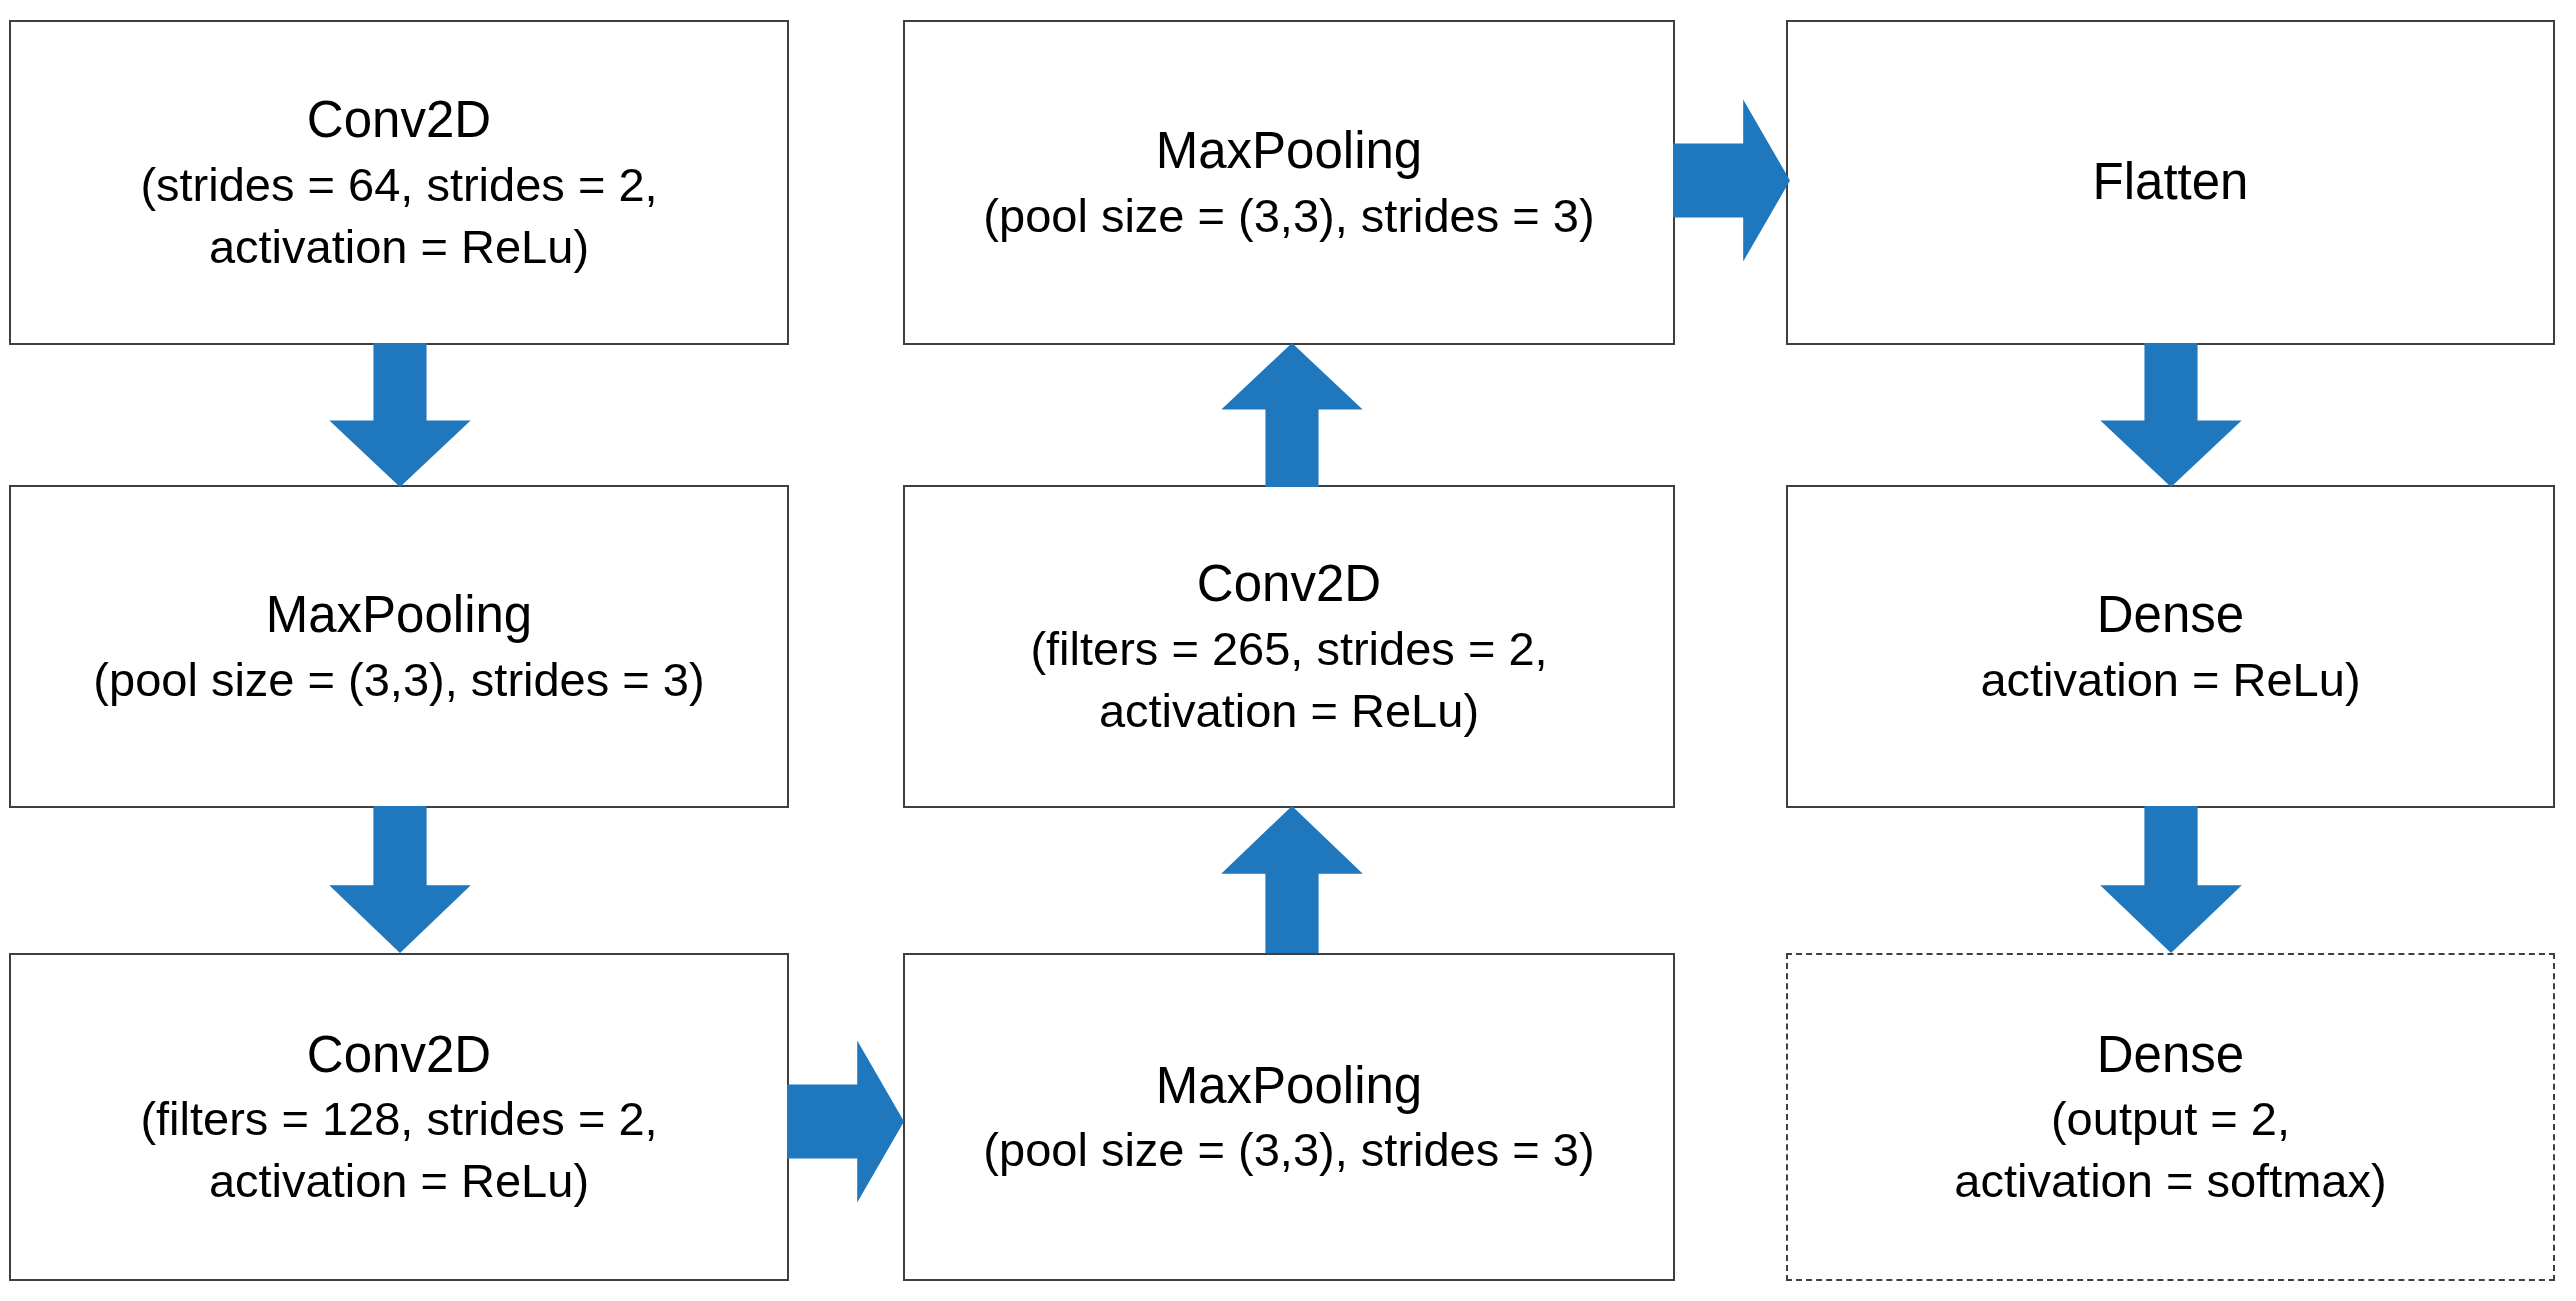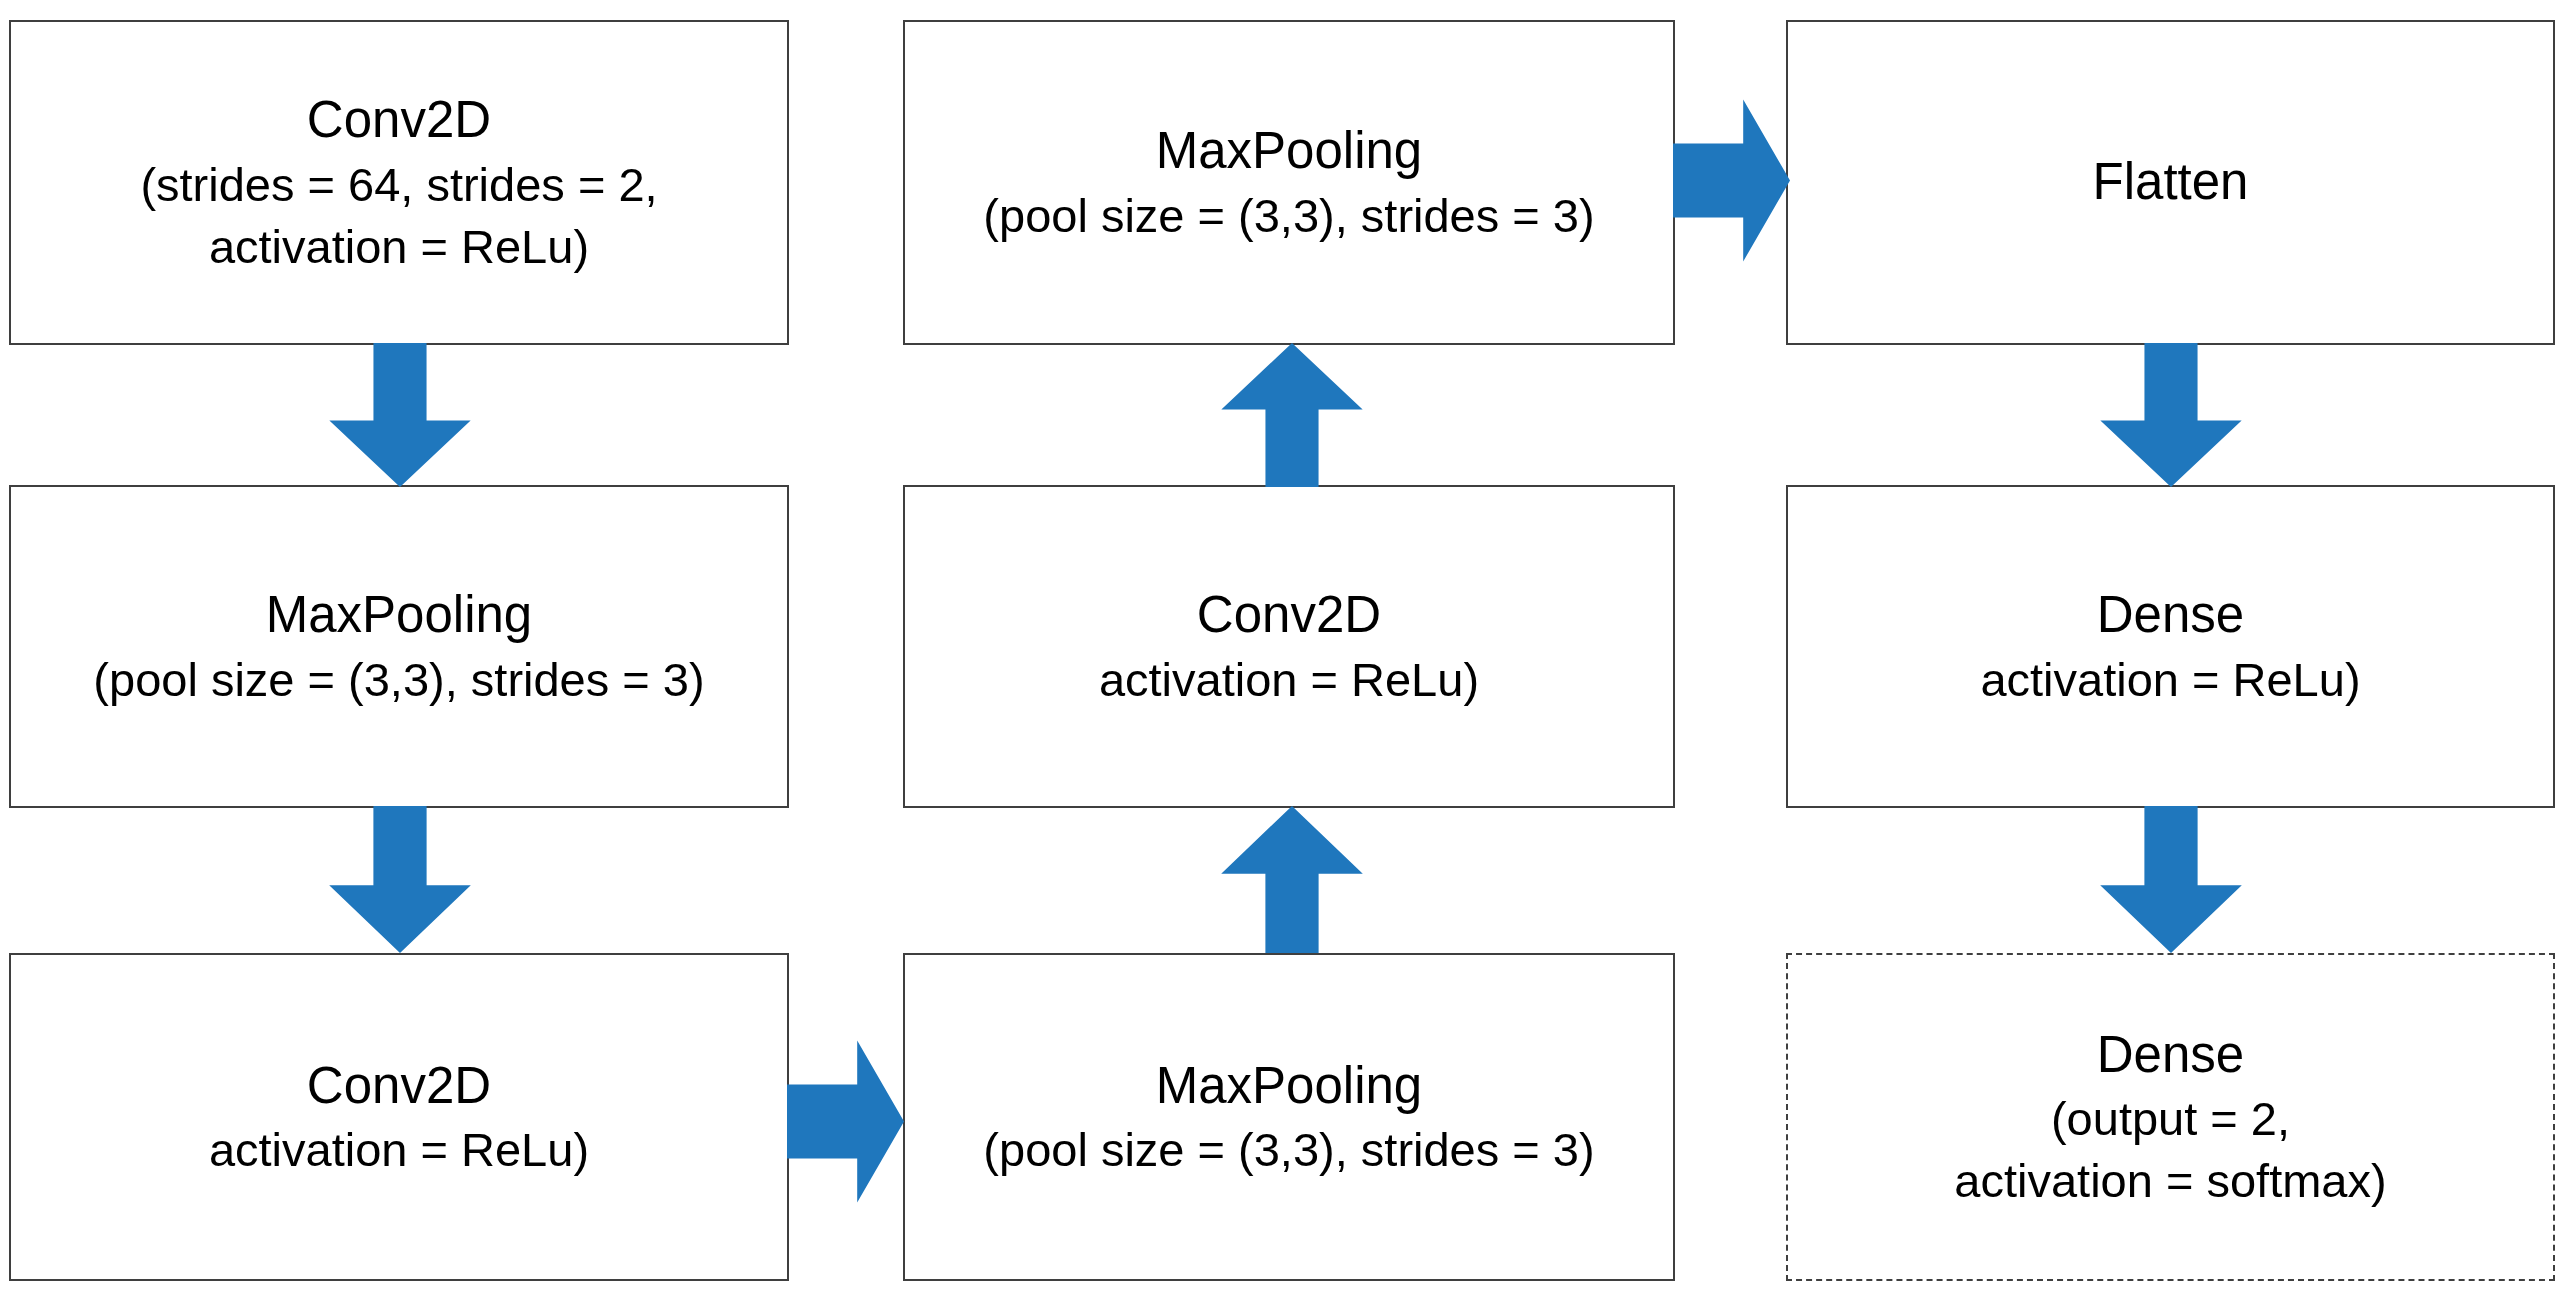--- a/index.html
+++ b/index.html
@@ -77,30 +77,32 @@
   </div>
 
   <div class="node" style="left:9px; top:485px; width:780px; height:323px;">
     <div class="title">MaxPooling</div>
     <div class="sub">(pool size = (3,3), strides = 3)</div>
 
   </div>
 
   <div class="node" style="left:903px; top:485px; width:772px; height:323px;">
     <div class="title">Conv2D</div>
+    <div class="sub">(filters = 265, strides = 2,</div>
     <div class="sub">activation = ReLu)</div>
   </div>
 
   <div class="node" style="left:1786px; top:485px; width:769px; height:323px;">
     <div class="title">Dense</div>
     <div class="sub">activation = ReLu)</div>
   </div>
 
   <div class="node" style="left:9px; top:953px; width:780px; height:328px;">
     <div class="title">Conv2D</div>
+    <div class="sub">(filters = 128, strides = 2,</div>
     <div class="sub">activation = ReLu)</div>
   </div>
 
   <div class="node" style="left:903px; top:953px; width:772px; height:328px;">
     <div class="title">MaxPooling</div>
     <div class="sub">(pool size = (3,3), strides = 3)</div>
 
   </div>
 
   <div class="node dashed" style="left:1786px; top:953px; width:769px; height:328px;">

